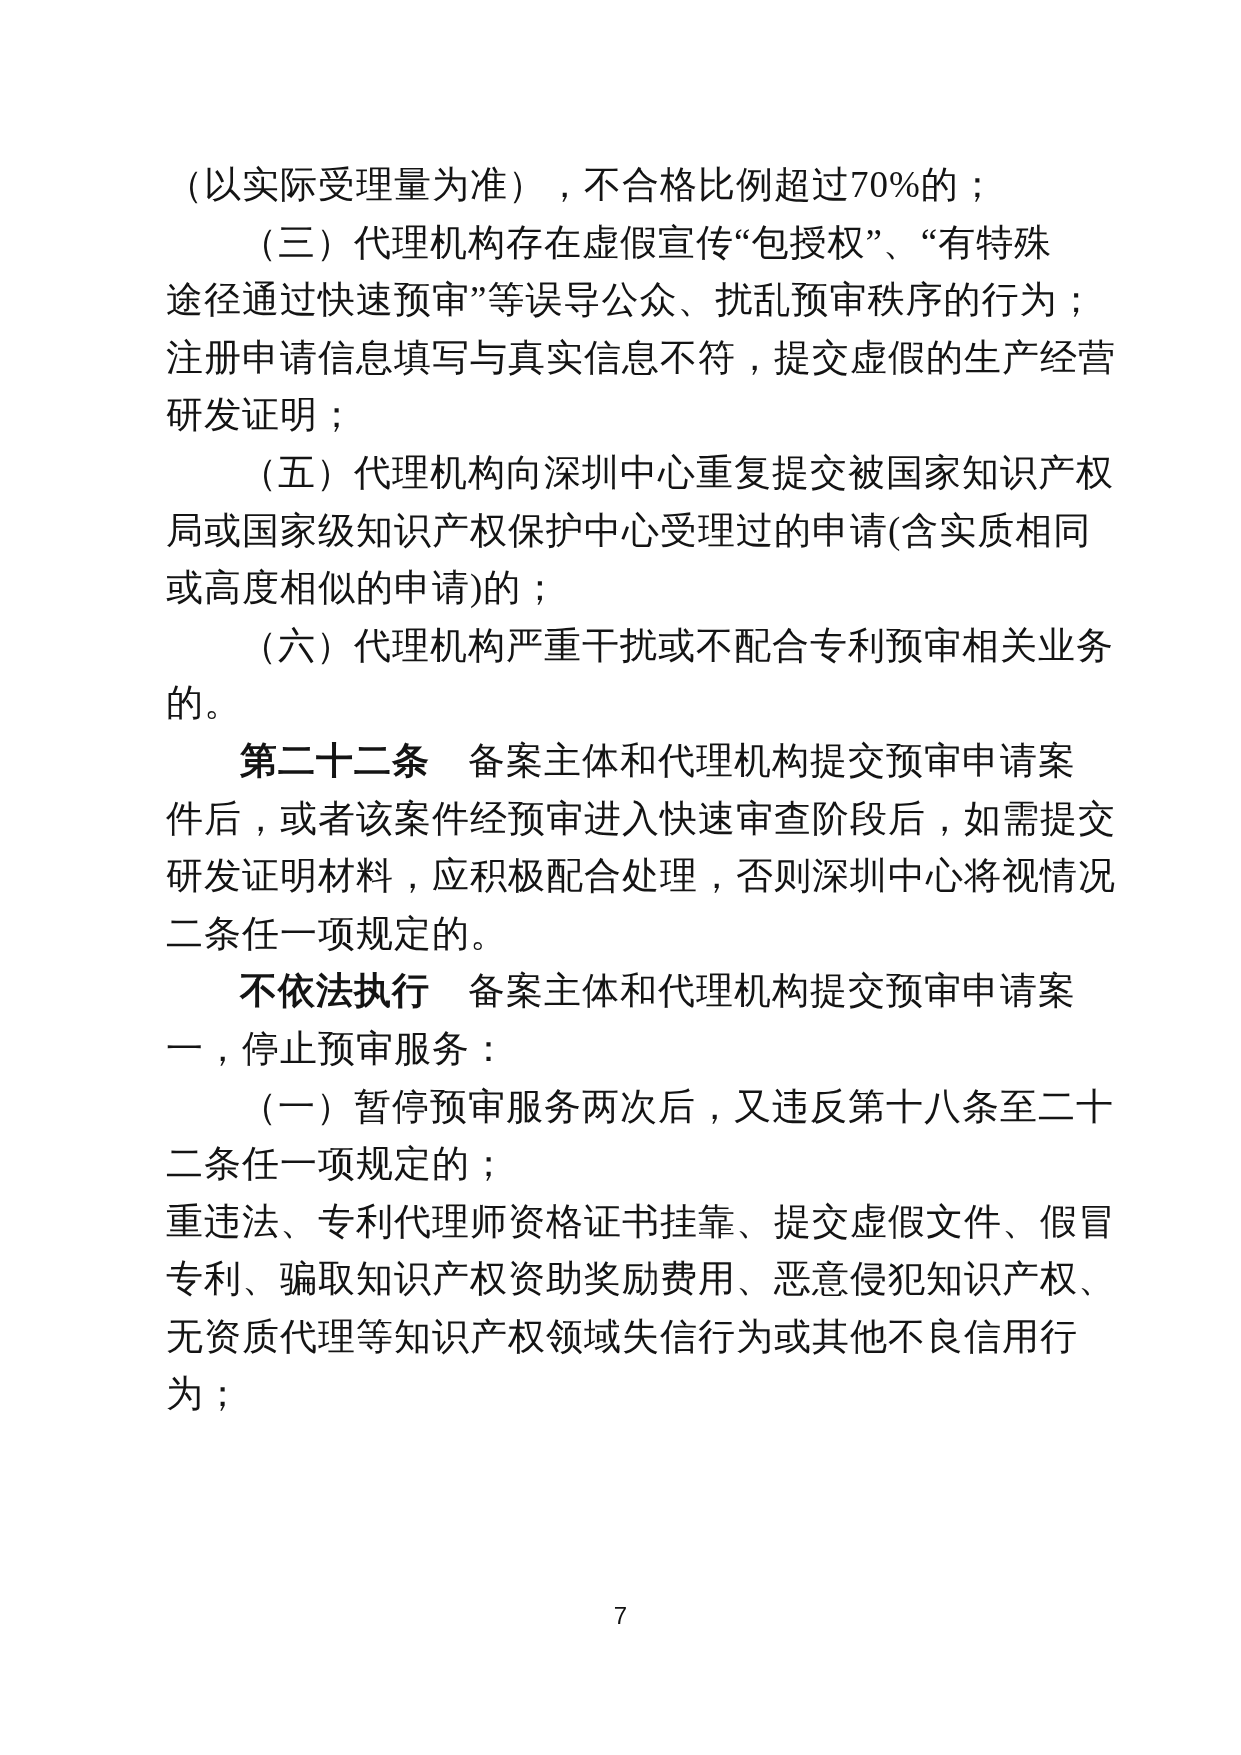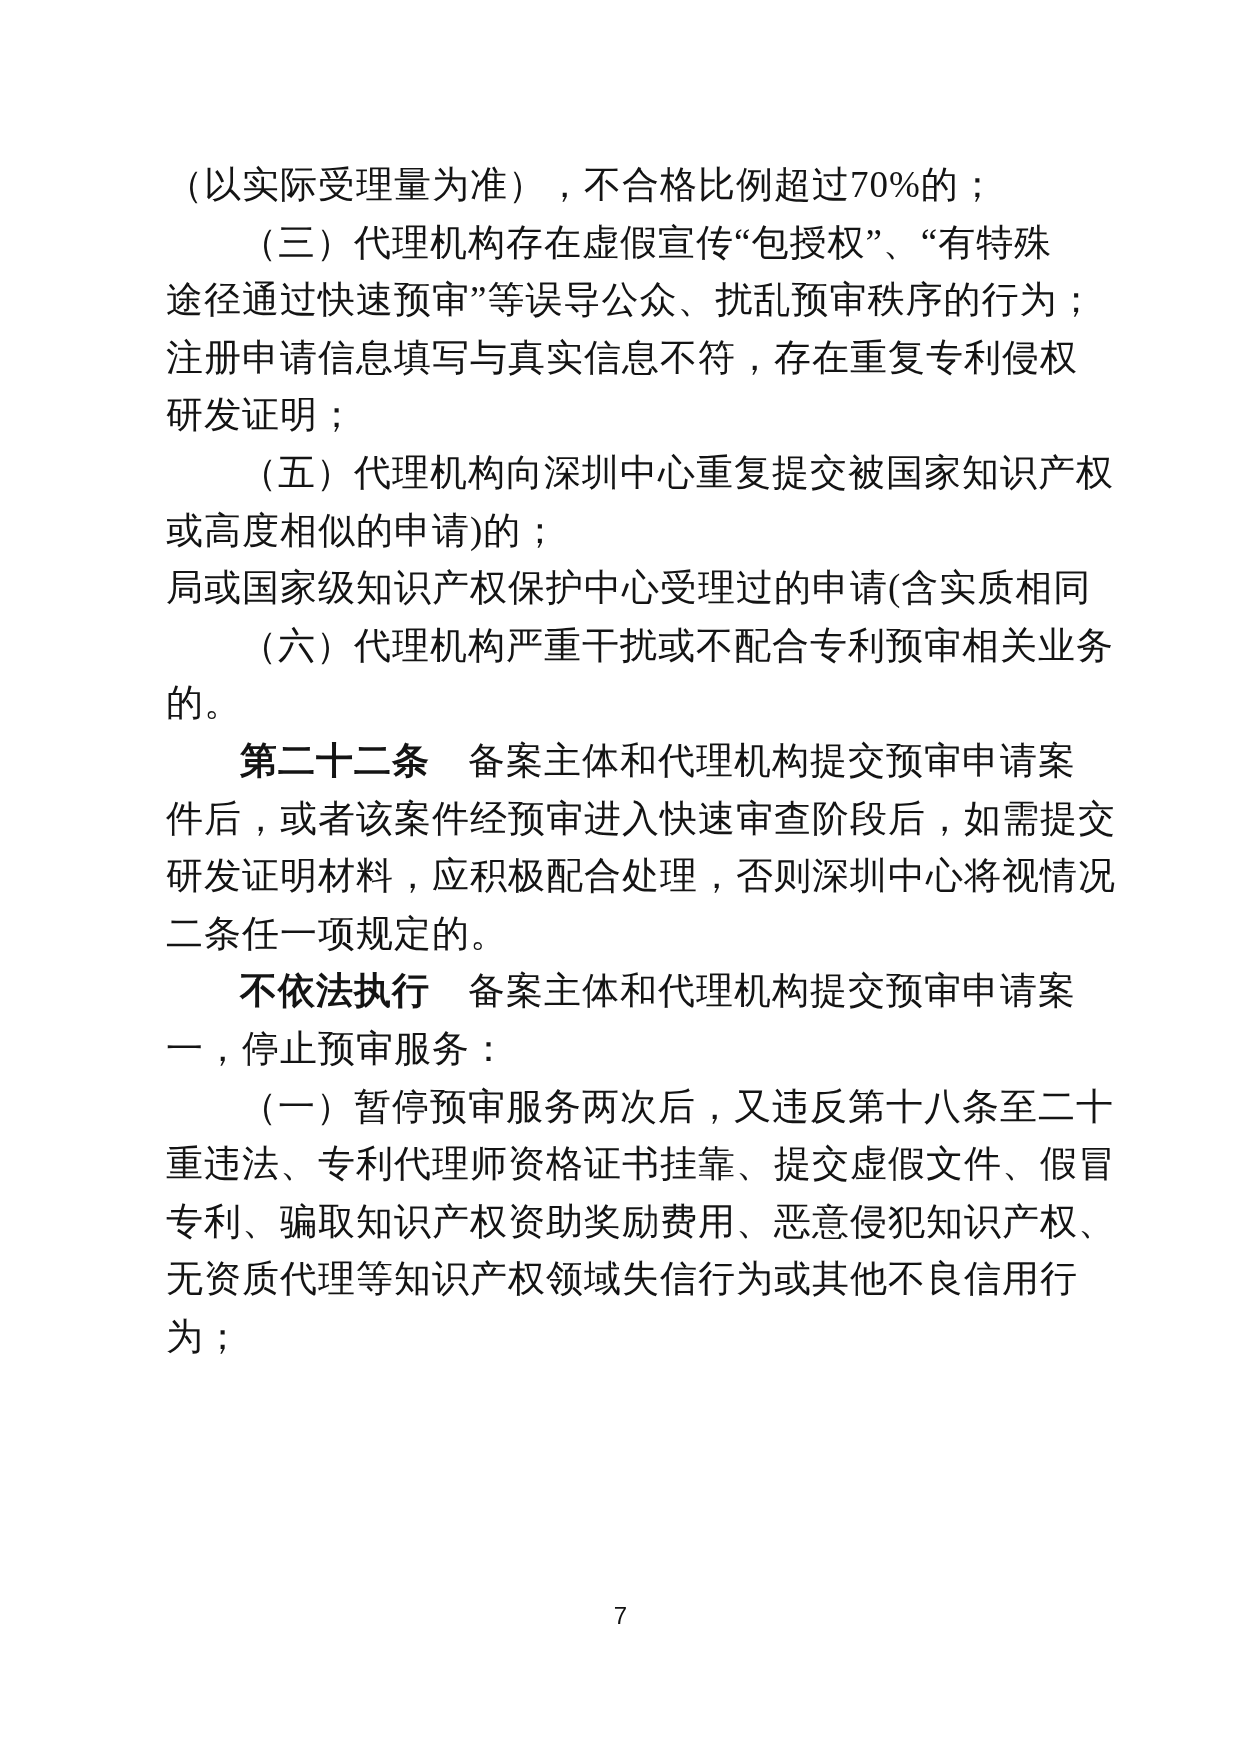--- a/index.html
+++ b/index.html
@@ -57,34 +57,35 @@
   }
 </style>
 </head>
 <body>
 
 <div class="page">
   <div class="content">
       <div class="line last"><span>（以实际受理量为准），不合格比例超过70%的；</span></div>
       <div class="line indent"><span>（三）代理机构存在虚假宣传“包授权”、“有特殊</span></div>
       <div class="line last"><span>途径通过快速预审”等误导公众、扰乱预审秩序的行为；</span></div>
-      <div class="line"><span>注册申请信息填写与真实信息不符，存在重复专利侵权</span></div>
+      <div class="line"><span>注册申请信息填写与真实信息不符，提交虚假的生产经营</span></div>
       <div class="line last"><span>研发证明；</span></div>
       <div class="line indent"><span>（五）代理机构向深圳中心重复提交被国家知识产权</span></div>
+      <div class="line"><span>局或国家级知识产权保护中心受理过的申请(含实质相同</span></div>
       <div class="line last"><span>或高度相似的申请)的；</span></div>
-      <div class="line"><span>局或国家级知识产权保护中心受理过的申请(含实质相同</span></div>
       <div class="line indent"><span>（六）代理机构严重干扰或不配合专利预审相关业务</span></div>
       <div class="line last"><span>的。</span></div>
       <div class="line indent"><span class="run-bold">第二十二条</span><span>　备案主体和代理机构提交预审申请案</span></div>
       <div class="line"><span>件后，或者该案件经预审进入快速审查阶段后，如需提交</span></div>
       <div class="line"><span>研发证明材料，应积极配合处理，否则深圳中心将视情况</span></div>
       <div class="line last"><span>二条任一项规定的。</span></div>
       <div class="line indent"><span class="run-bold">不依法执行</span><span>　备案主体和代理机构提交预审申请案</span></div>
       <div class="line last"><span>一，停止预审服务：</span></div>
       <div class="line indent"><span>（一）暂停预审服务两次后，又违反第十八条至二十</span></div>
+      <div class="line last"><span>二条任一项规定的；</span></div>
       <div class="line"><span>重违法、专利代理师资格证书挂靠、提交虚假文件、假冒</span></div>
       <div class="line"><span>专利、骗取知识产权资助奖励费用、恶意侵犯知识产权、</span></div>
       <div class="line"><span>无资质代理等知识产权领域失信行为或其他不良信用行</span></div>
       <div class="line last"><span>为；</span></div>
     </div>
   <div class="footer">
     <span class="page-number">7</span>
   </div>
 </div>
 

